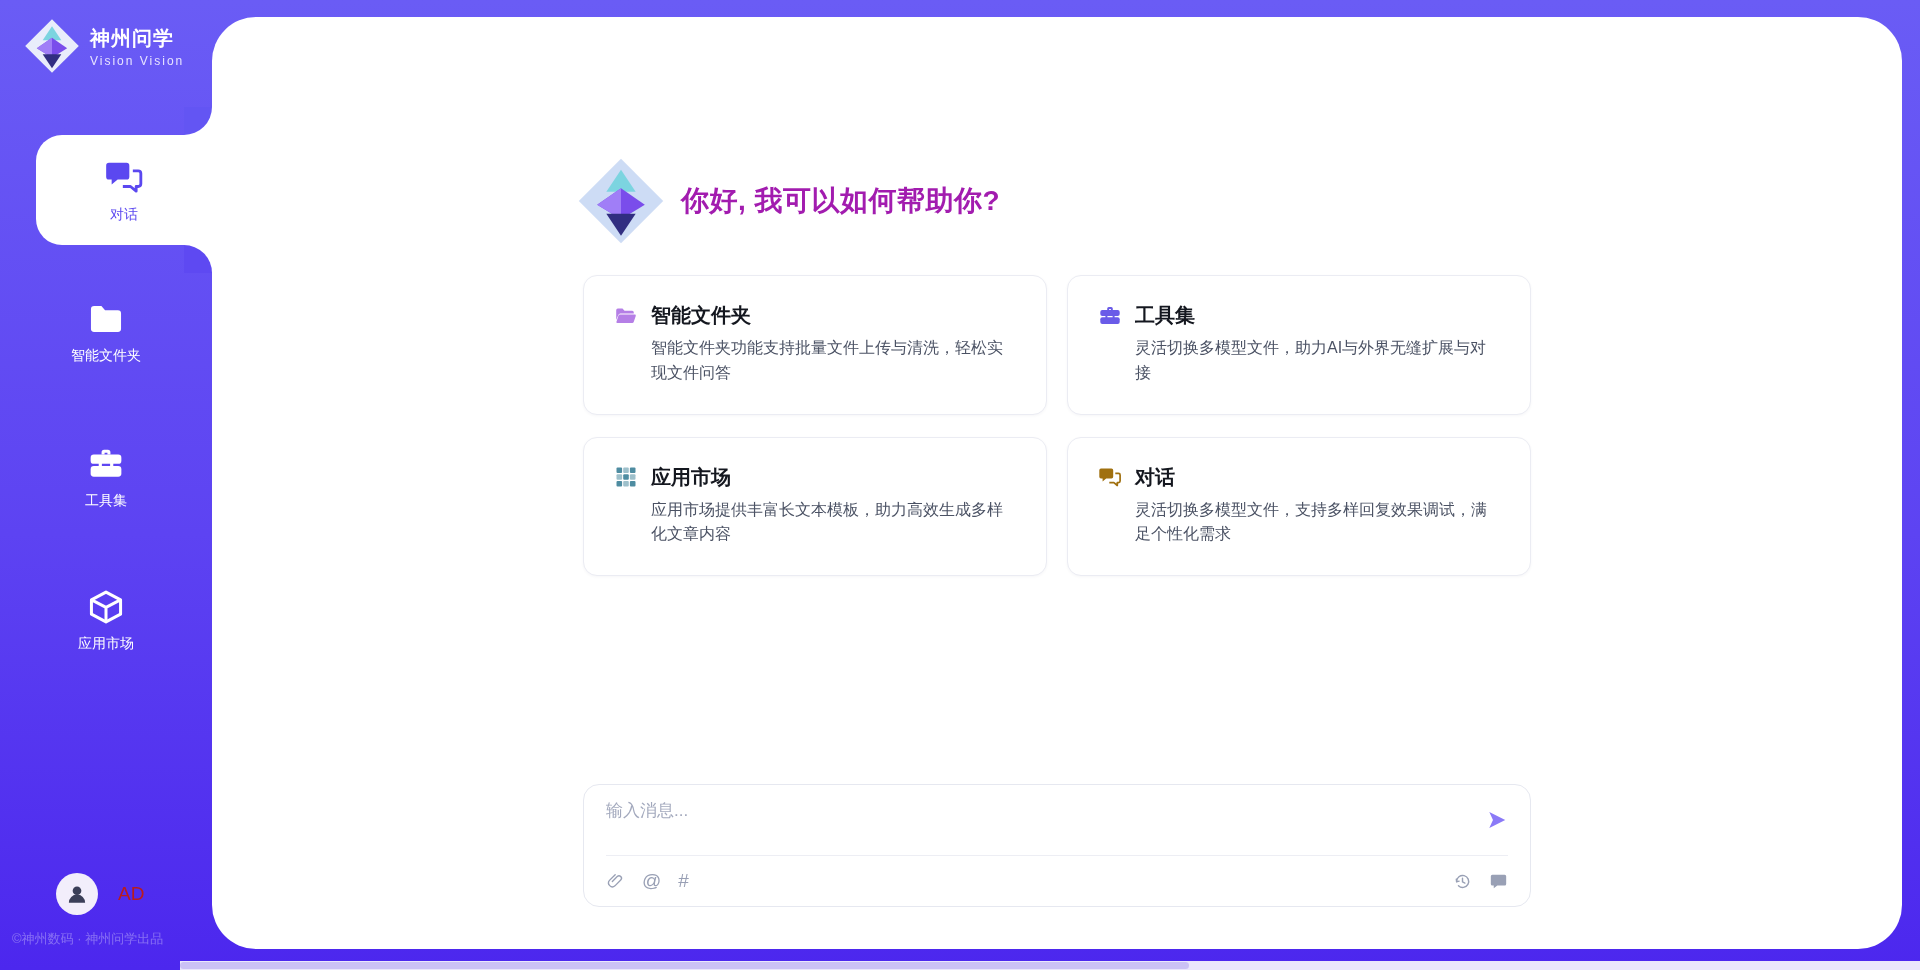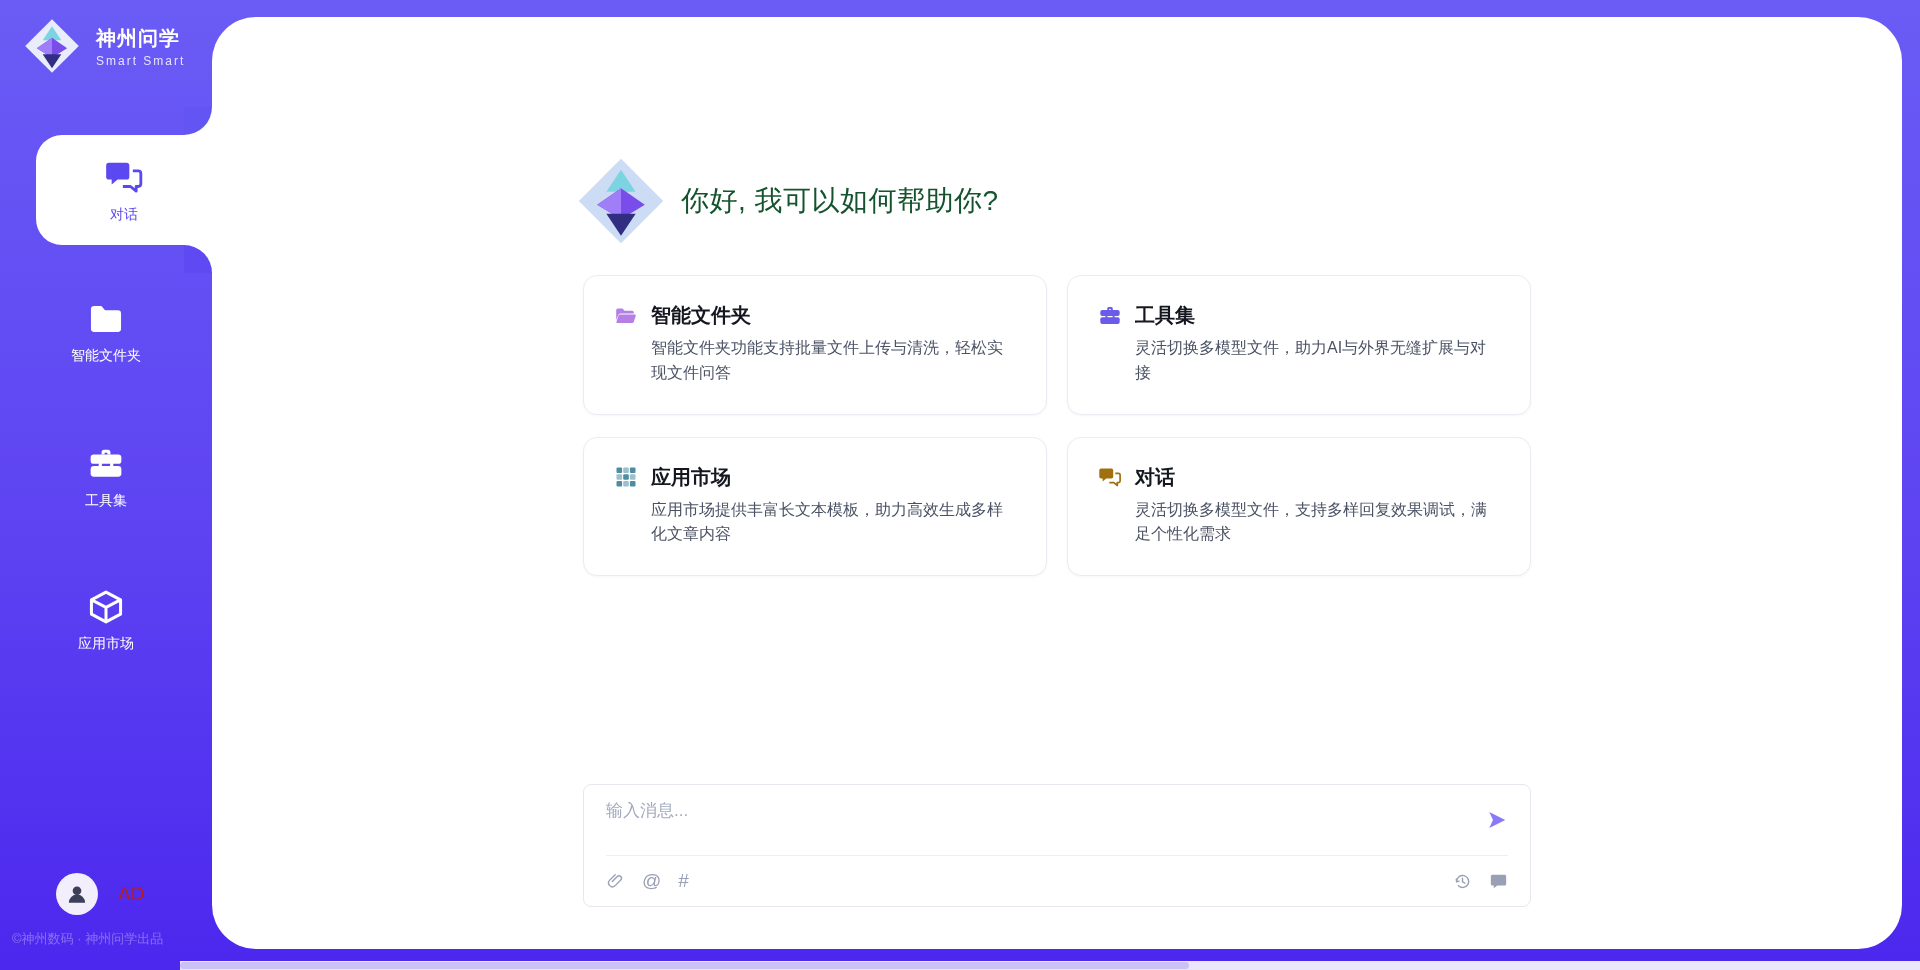--- a/index.html
+++ b/index.html
@@ -5,21 +5,21 @@
   * { margin:0; padding:0; box-sizing:border-box; }
   html,body { width:1920px; height:970px; overflow:hidden; }
   body {
     font-family:"Liberation Sans","DejaVu Sans",sans-serif;
     background:linear-gradient(180deg,#6a5cf5 0%,#5d43f2 55%,#4c27ee 100%);
     position:relative; color:#1a1d26;
   }
 
   
   .sidebar { position:absolute; left:0; top:0; width:212px; height:970px; }
-  .brand { position:absolute; left:24px; top:18px; display:flex; align-items:center; gap:16px; }
+  .brand { position:absolute; left:24px; top:18px; display:flex; align-items:center; gap:10px; }
   .brand svg { width:56px; height:56px; }
   .brand-name { color:#fff; font-size:20px; font-weight:bold; letter-spacing:1px; }
   .brand-sub { color:#e7e4ff; font-size:12px; letter-spacing:2px; margin-top:2px; }
 
   .nav-tab {
     position:absolute; left:36px; top:135px; width:176px; height:110px;
     background:#fff; border-radius:26px 0 0 26px;
     display:flex; flex-direction:column; align-items:center; justify-content:center; gap:9px;
     color:#5b48f0; cursor:pointer;
   }
@@ -55,21 +55,21 @@
     background:#fff; border-radius:44px;
   }
   .content {
     width:948px; height:100%; margin:0 auto;
     display:flex; flex-direction:column;
     padding-top:140px; padding-bottom:42px;
   }
 
   .greeting { display:flex; align-items:center; gap:16px; margin-left:-6px; }
   .greeting svg { width:88px; height:88px; }
-  .greeting h1 { font-size:28px; font-weight:normal; color:#14532d; letter-spacing:0.5px; }
+  .greeting h1 { font-size:28px; font-weight:bold; color:#a21caf; letter-spacing:0.5px; }
 
   .cards { margin-top:30px; display:grid; grid-template-columns:464px 464px; column-gap:20px; row-gap:22px; }
   .card {
     background:#fff; border:1px solid #ebecf3; border-radius:14px;
     padding:26px 30px 28px; cursor:pointer;
     box-shadow:0 1px 3px rgba(25,25,80,0.04);
   }
   .card-head { display:flex; align-items:center; gap:13px; }
   .card-head svg { width:24px; height:24px; flex:0 0 auto; }
   .card-title { font-size:20px; font-weight:bold; color:#14171f; }
@@ -82,21 +82,21 @@
   .composer { margin-top:auto; }
   .model-chip {
     display:inline-flex; align-items:center; gap:11px;
     background:#f2f3fa; border:none; border-radius:999px;
     height:44px; padding:0 20px 0 14px; margin:0 0 10px 2px;
     font-family:inherit; font-size:17px; color:#2b2f3c; cursor:pointer;
   }
   .model-chip .chip-diamond { width:30px; height:30px; }
   .model-chip .chev { width:14px; height:9px; margin-left:2px; }
 
-  .input-box { width:948px; background:#fff; border:1px solid #e6e8f0; border-radius:8px; padding:16px 22px 0; position:relative; }
+  .input-box { width:948px; background:#fff; border:1px solid #e6e8f0; border-radius:16px; padding:16px 22px 0; position:relative; }
   .input-row { height:54px; }
   .msg-input { width:860px; border:none; outline:none; font-family:inherit; font-size:17px; color:#333a4c; background:transparent; }
   .msg-input::placeholder { color:#a3a9bd; }
   .send-btn { position:absolute; right:22px; top:24px; background:none; border:none; cursor:pointer; }
   .send-btn svg { width:22px; height:22px; }
   .input-divider { border-top:1px solid #edeef4; }
   .tools-row { display:flex; align-items:center; justify-content:space-between; height:50px; }
   .tools-left, .tools-right { display:flex; align-items:center; gap:17px; }
   .tool { background:none; border:none; cursor:pointer; color:#99a0b5; display:flex; align-items:center; font-family:inherit; }
   .tool svg { width:19px; height:19px; }
@@ -189,21 +189,21 @@
 
 <div class="app">
 
   <aside class="sidebar">
     <div class="brand">
       <svg style="color:#e9edfb">
           <use href="#sym-diamond"></use>
         </svg>
       <div>
         <div class="brand-name">神州问学</div>
-        <div class="brand-sub">Smart Smart</div>
+        <div class="brand-sub">Vision Vision</div>
       </div>
     </div>
 
     <div class="tab-corner top"></div>
     <div class="nav-tab">
       <svg class="ic-accent">
           <use href="#sym-chat"></use>
         </svg>
       <span class="nav-label">对话</span>
     </div>

